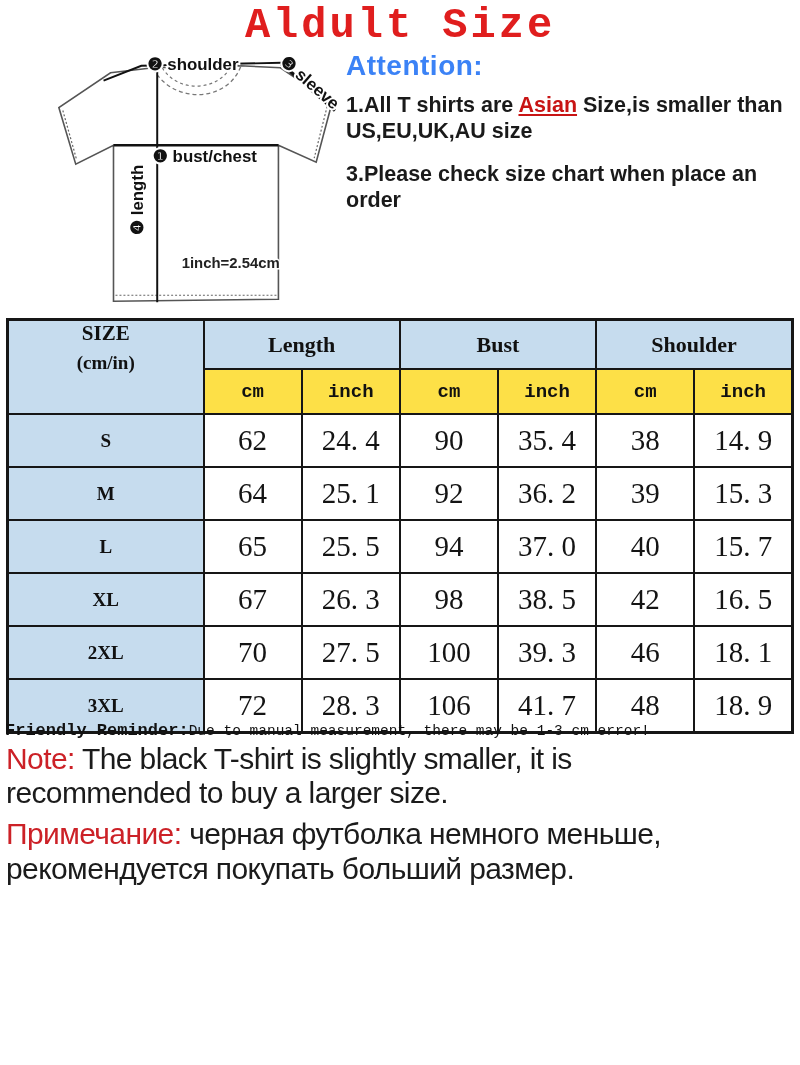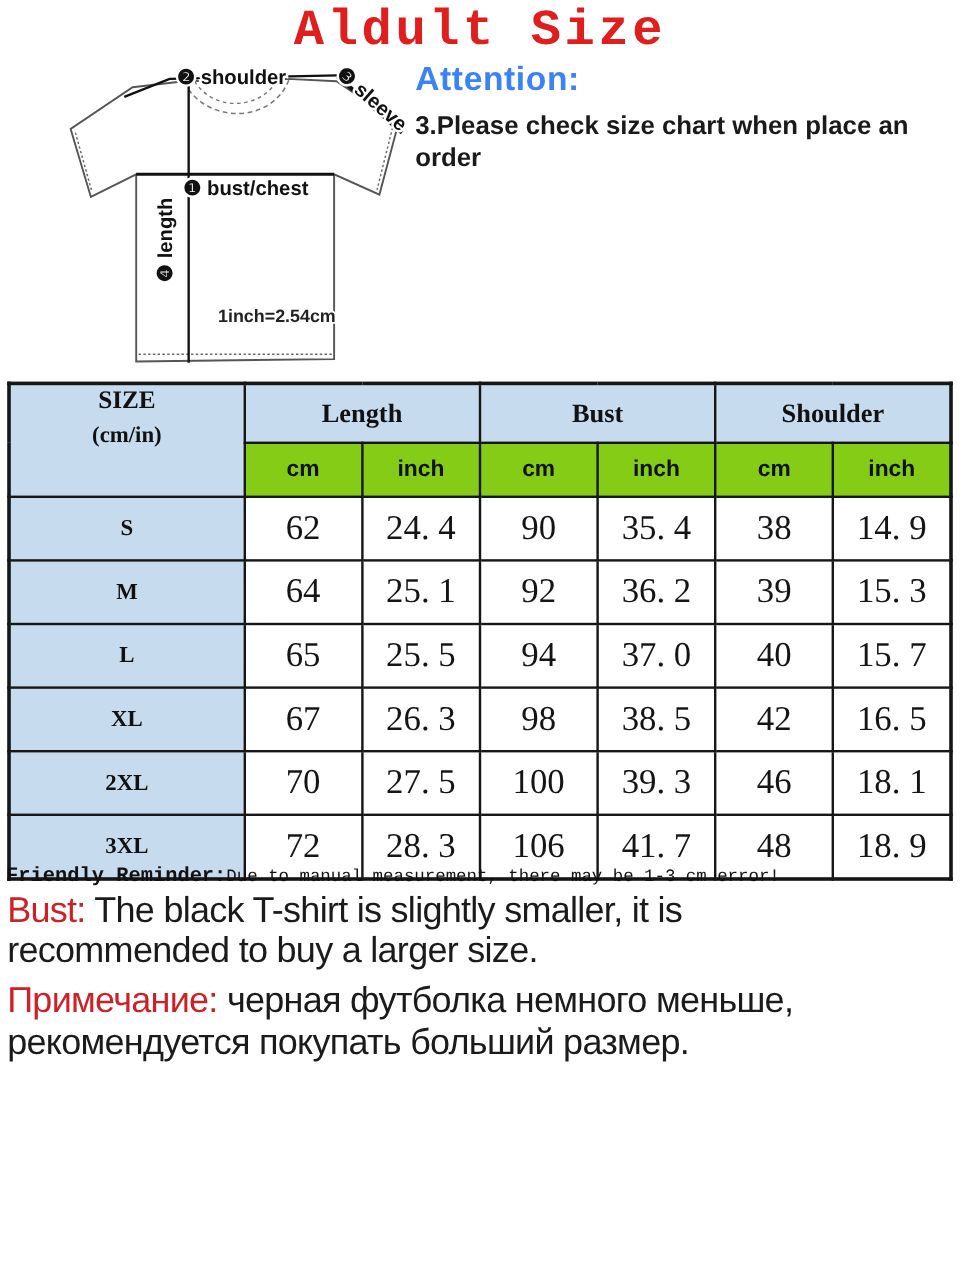--- a/index.html
+++ b/index.html
@@ -29,21 +29,21 @@
                 border-collapse:collapse; table-layout:fixed; text-align:center;
                 border:3px solid #161616; }
   .size-table th, .size-table td { border:2px solid #161616; padding:0; }
   .col-size { width:196px; }
   .corner { background:#c6dcee; font-family:"Liberation Serif", serif; font-weight:700;
             vertical-align:top; padding-top:7px; }
   .corner-title { font-size:21px; }
   .corner-subtitle { font-size:19px; margin-top:6px; }
   .group-head { height:47px; background:#c6dcee; font-family:"Liberation Serif", serif;
                 font-weight:700; font-size:22px; }
-  .unit-head { height:43px; background:#84cc16; font-family:Liberation Sans, sans-serif;
+  .unit-head { height:43px; background:#fde047; font-family:Liberation Mono, monospace;
                font-weight:700; font-size:19px; }
   .c-size { height:51px; background:#c6dcee; font-family:"Liberation Serif", serif;
             font-weight:700; font-size:19px; }
   .c-num { height:51px; background:#ffffff; font-family:"Liberation Serif", serif;
            font-size:29px; color:#141414; white-space:nowrap; }
 
   
   .reminder { position:absolute; left:5px; top:721px; white-space:nowrap;
               font-family:"Liberation Mono", monospace; }
   .reminder-label { font-size:17px; font-weight:700; }
@@ -78,20 +78,21 @@
 
     <text class="mlabel" x="158" y="19" text-anchor="middle">❷ shoulder</text>
     <text class="mlabel" transform="rotate(41 272 36)" x="272" y="36" text-anchor="middle">❸ sleeve</text>
     <text class="mlabel" x="170" y="112" text-anchor="middle">❶ bust/chest</text>
     <text class="mlabel" transform="rotate(-90 108 150)" x="108" y="150" text-anchor="middle">❹ length</text>
     <text class="scale-note" x="196" y="219" text-anchor="middle">1inch=2.54cm</text>
   </svg>
 
   <div class="attention">
     <div class="attention-heading">Attention:</div>
+    <p class="attention-item"><span>1.All T shirts are </span><span class="hl-asian">Asian</span><span> Size,is smaller than US,EU,UK,AU size</span></p>
     <p class="attention-item">3.Please check size chart when place an order</p>
   </div>
 
   <table class="size-table">
     <colgroup>
       <col class="col-size">
         <col>
         <col>
         <col>
         <col>
@@ -173,21 +174,21 @@
         <td class="c-num">18. 9</td>
       </tr>
     </tbody>
   </table>
 
   <div class="reminder">
     <span class="reminder-label">Friendly Reminder:</span><span class="reminder-text">Due to manual measurement, there may be 1-3 cm error!</span>
   </div>
 
   <div class="note note-en">
-    <span class="note-label">Bust:</span><span> The black T-shirt is slightly smaller, it is recommended to buy a larger size.</span>
+    <span class="note-label">Note:</span><span> The black T-shirt is slightly smaller, it is recommended to buy a larger size.</span>
   </div>
 
   <div class="note note-ru">
     <span class="note-label">Примечание:</span><span> черная футболка немного меньше, рекомендуется покупать больший размер.</span>
   </div>
 
 
 </div>
 
 </body></html>

